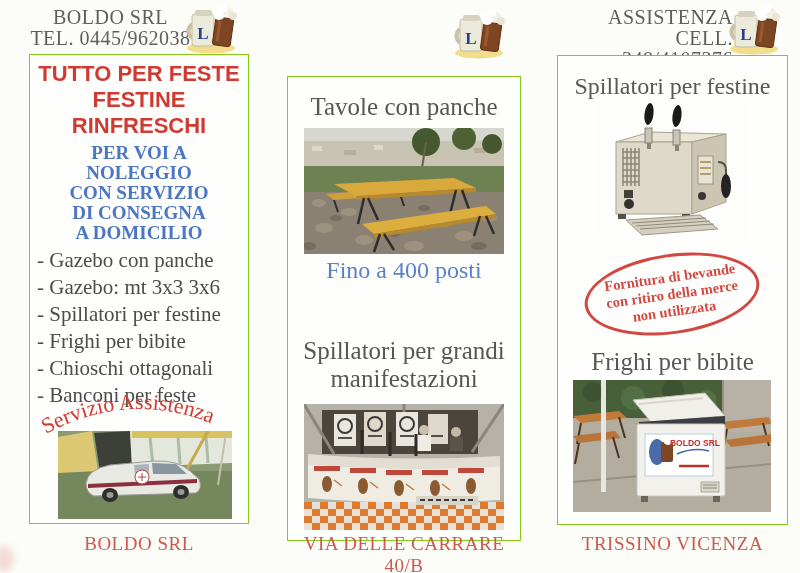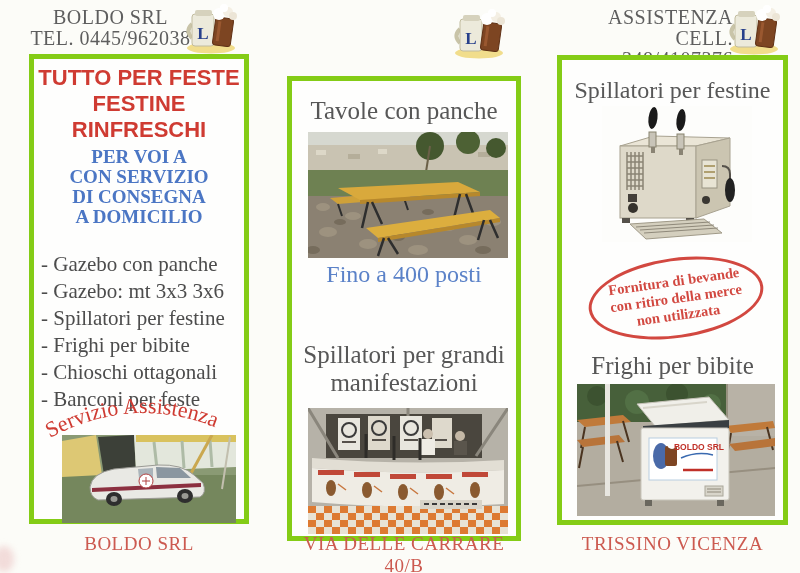--- a/index.html
+++ b/index.html
@@ -12,21 +12,21 @@
   
   .hdr { position:absolute; text-align:center; color:#5e5e5e; font-size:20px; line-height:21px; letter-spacing:0.5px; }
   .hdr-left  { left:28px;  top:7px; width:165px; }
   .hdr-right { left:568px; top:7px; width:165px;text-align:right; }
   .mug { position:absolute; width:54px; height:52px; }
   .mug-a { left:184px; top:2px; }
   .mug-b { left:452px; top:7px; }
   .mug-c { left:727px; top:3px; }
 
   
-  .panel { position:absolute; background:#fefefd; border:5px solid #84cc16; box-sizing:border-box; }
+  .panel { position:absolute; background:#fefefd; border:1px solid #84cc16; box-sizing:border-box; }
   .panel-left   { left:29px;  top:54px; width:220px; height:470px; }
   .panel-center { left:287px; top:55px; width:234px; height:465px;margin-top:21px; }
   .panel-right  { left:557px; top:55px; width:231px; height:470px; }
 
   
   .headline { position:absolute; top:6px; left:0; right:0; text-align:center;
     font-family:"Liberation Sans", sans-serif; font-weight:bold;
     font-size:22px; line-height:26px; color:#cf3b32; }
   .subhead { position:absolute; top:88px; left:0; right:0; text-align:center;
     font-weight:bold; font-size:19px; line-height:20px; color:#4b76c4; }
@@ -113,20 +113,21 @@
     </svg>
 
   <div class="panel panel-left">
     <div class="headline">
       <div>TUTTO PER FESTE</div>
       <div>FESTINE</div>
       <div>RINFRESCHI</div>
     </div>
     <div class="subhead">
       <div>PER VOI A</div>
+      <div>NOLEGGIO</div>
       <div>CON SERVIZIO</div>
       <div>DI CONSEGNA</div>
       <div>A DOMICILIO</div>
     </div>
     <div class="rent-list">
       <div>- Gazebo con panche</div>
       <div>- Gazebo: mt 3x3 3x6</div>
       <div>- Spillatori per festine</div>
       <div>- Frighi per bibite</div>
       <div>- Chioschi ottagonali</div>

